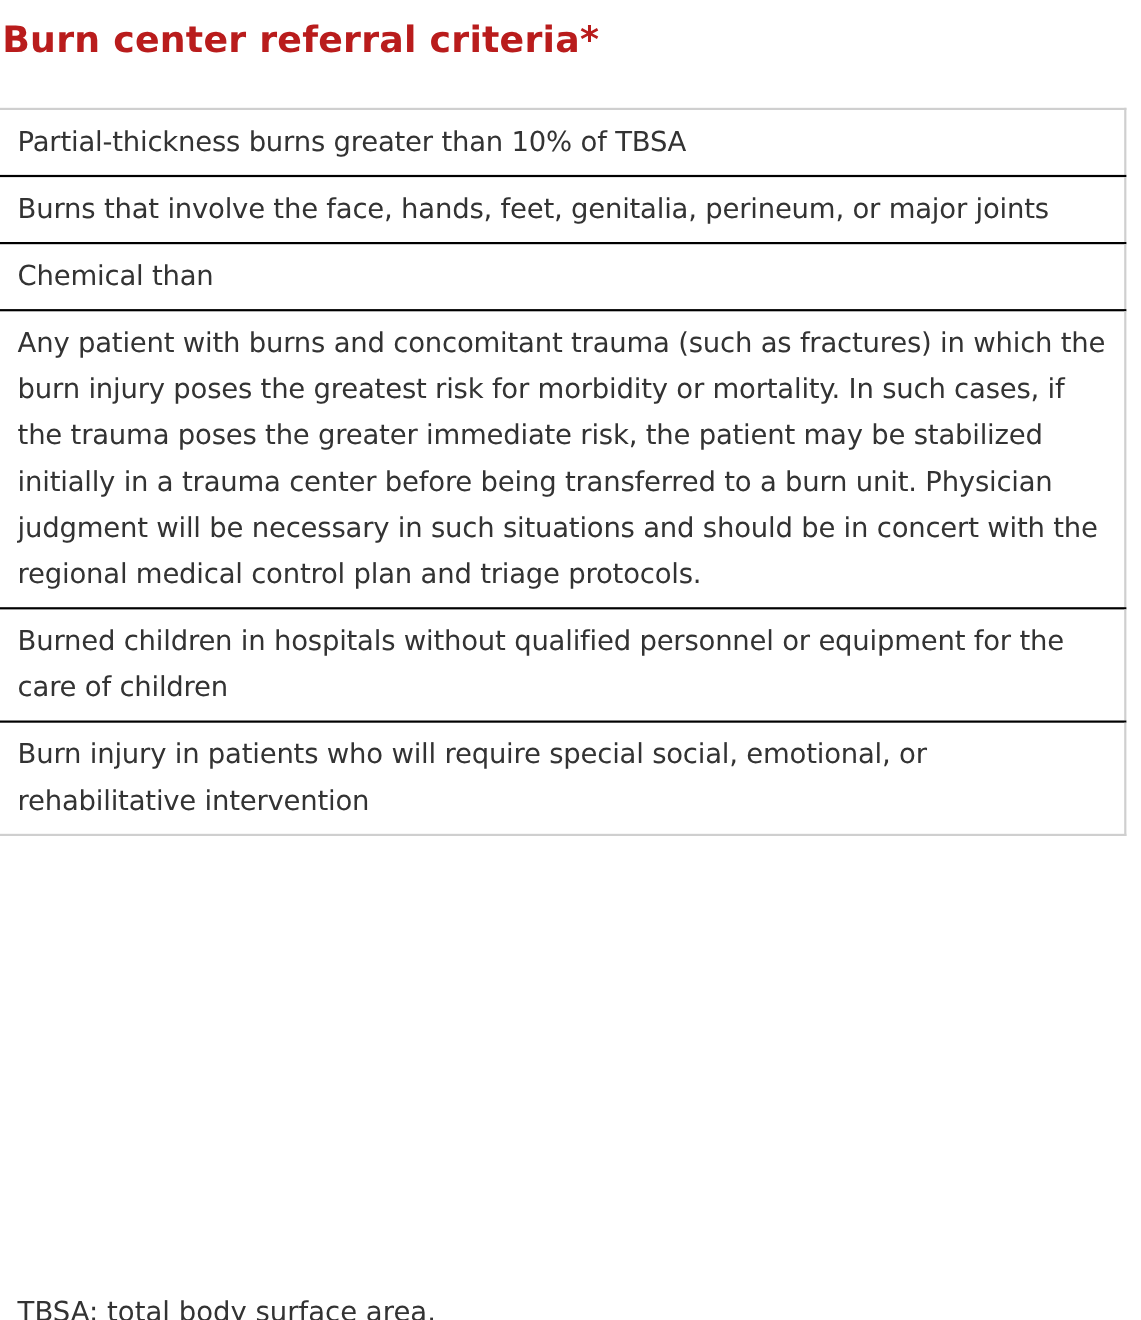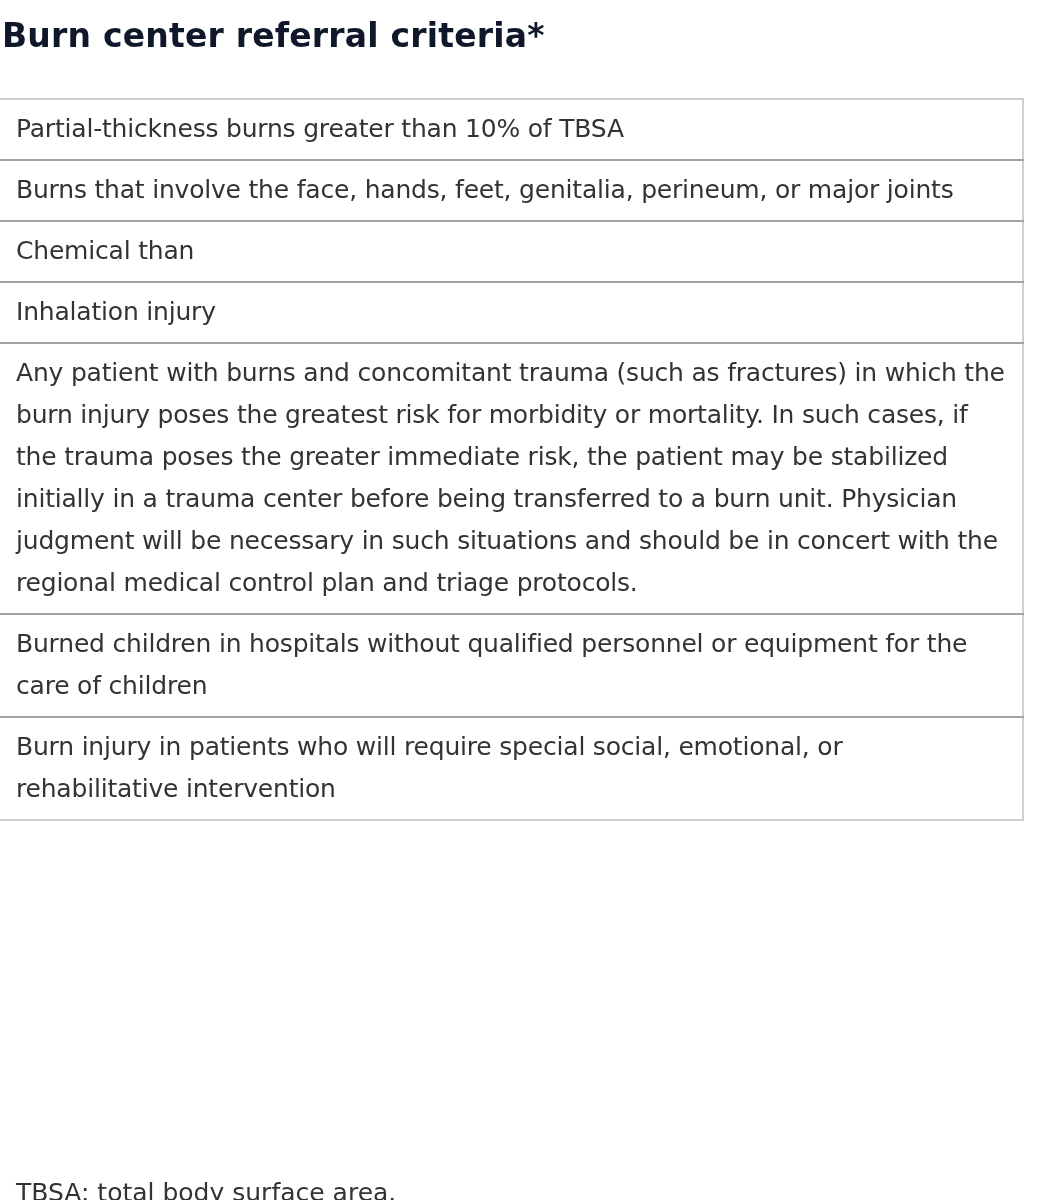--- a/index.html
+++ b/index.html
@@ -3,32 +3,32 @@
   <meta charset="utf-8">
   <style>
     html, body { margin: 0; padding: 0; background: #ffffff; }
     body {
       width: 1037px; height: 1200px; overflow: hidden; position: relative;
       font-family: "DejaVu Sans", "Liberation Sans", sans-serif;
       color: #2a2a2a;
     }
     .title {
       position: absolute; left: 2px; top: 16px;
-      font-size: 33px; font-weight: bold; color: #0f172a;
+      font-size: 33px; font-weight: bold; color: #b91c1c;
       letter-spacing: 0.2px; margin: 0;
     }
     table.criteria {
       position: absolute; left: 0; top: 98px; width: 1024px;
       border-collapse: collapse;
       border-top: 2px solid #cfcfcf;
       border-right: 2px solid #cfcfcf;
       border-bottom: 2px solid #cfcfcf;
     }
     table.criteria td {
-      border-bottom: 2px solid #a3a3a3;
+      border-bottom: 2px solid #000000;
       padding: 8px 16px 9px 16px;
       font-size: 25px; line-height: 42px;
       color: #333; vertical-align: top;
       letter-spacing: -0.2px;
     }
     table.criteria tr:last-child td { border-bottom: none; }
     .footnote {
       position: absolute; left: 0; top: 1162px;
       font-size: 25px; color: #333; margin: 16px;
     }
@@ -43,23 +43,20 @@
     <tr>
         <td>Partial-thickness burns greater than 10% of TBSA</td>
       </tr>
     <tr>
         <td>Burns that involve the face, hands, feet, genitalia, perineum, or major joints</td>
       </tr>
     <tr>
         <td>Chemical than</td>
       </tr>
     <tr>
-        <td>Inhalation injury</td>
-      </tr>
-    <tr>
         <td>Any patient with burns and concomitant trauma (such as fractures) in which the burn injury poses the greatest risk for morbidity or mortality. In such cases, if the trauma poses the greater immediate risk, the patient may be stabilized initially in a trauma center before being transferred to a burn unit. Physician judgment will be necessary in such situations and should be in concert with the regional medical control plan and triage protocols.</td>
       </tr>
     <tr>
         <td>Burned children in hospitals without qualified personnel or equipment for the care of children</td>
       </tr>
     <tr>
         <td>Burn injury in patients who will require special social, emotional, or rehabilitative intervention</td>
       </tr>
   </tbody>
 </table>

